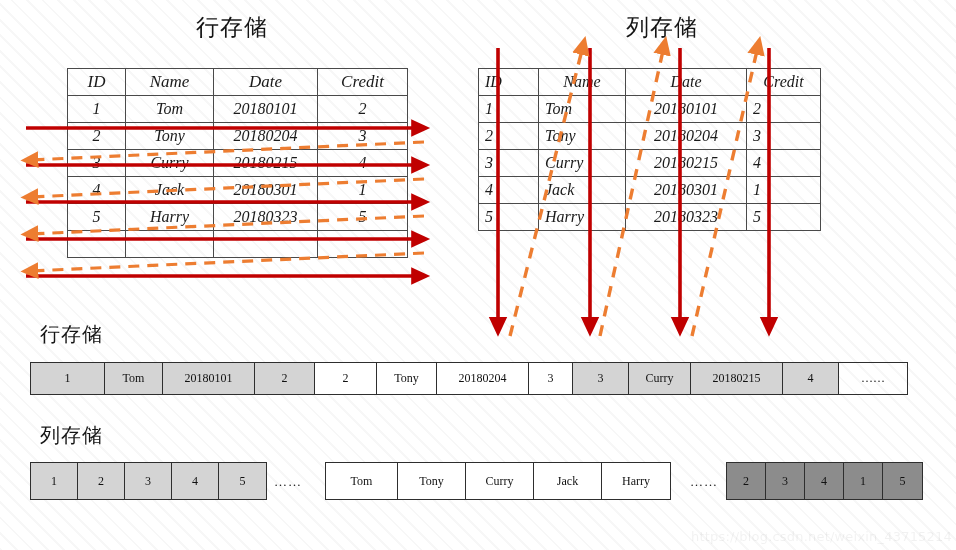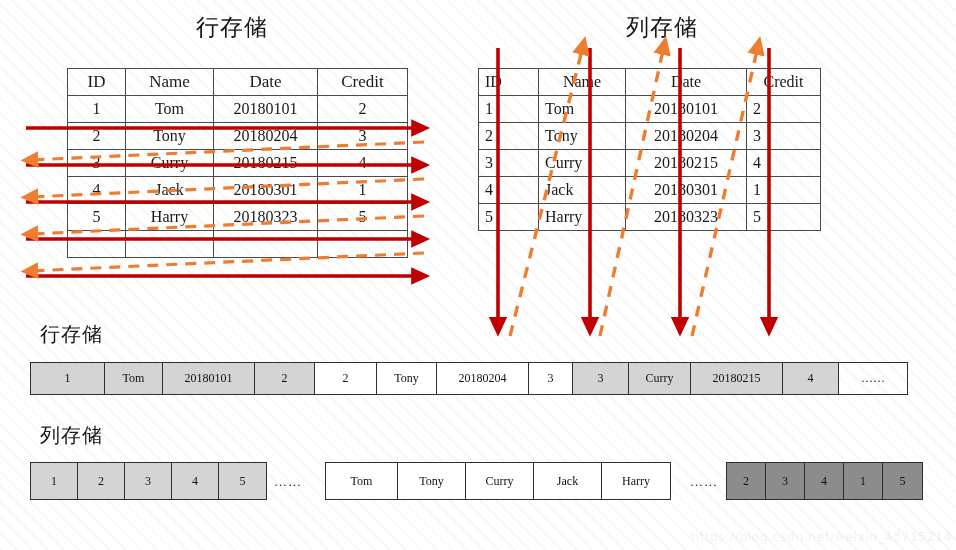--- a/index.html
+++ b/index.html
@@ -40,20 +40,21 @@
     letter-spacing: 1px;
     white-space: nowrap;
   }
 
   
   .gtable {
     position: absolute;
     border-collapse: collapse;
     table-layout: fixed;
     font-family: "Liberation Serif", serif;
+    font-style: italic;
   }
   .gtable td {
     border: 1px solid #4a4a4a;
     font-size: 16px;
     height: 26px;
     padding: 0;
     background: transparent;
   }
   .gtable td.hdr { text-align: center; font-size: 17px; }
 

